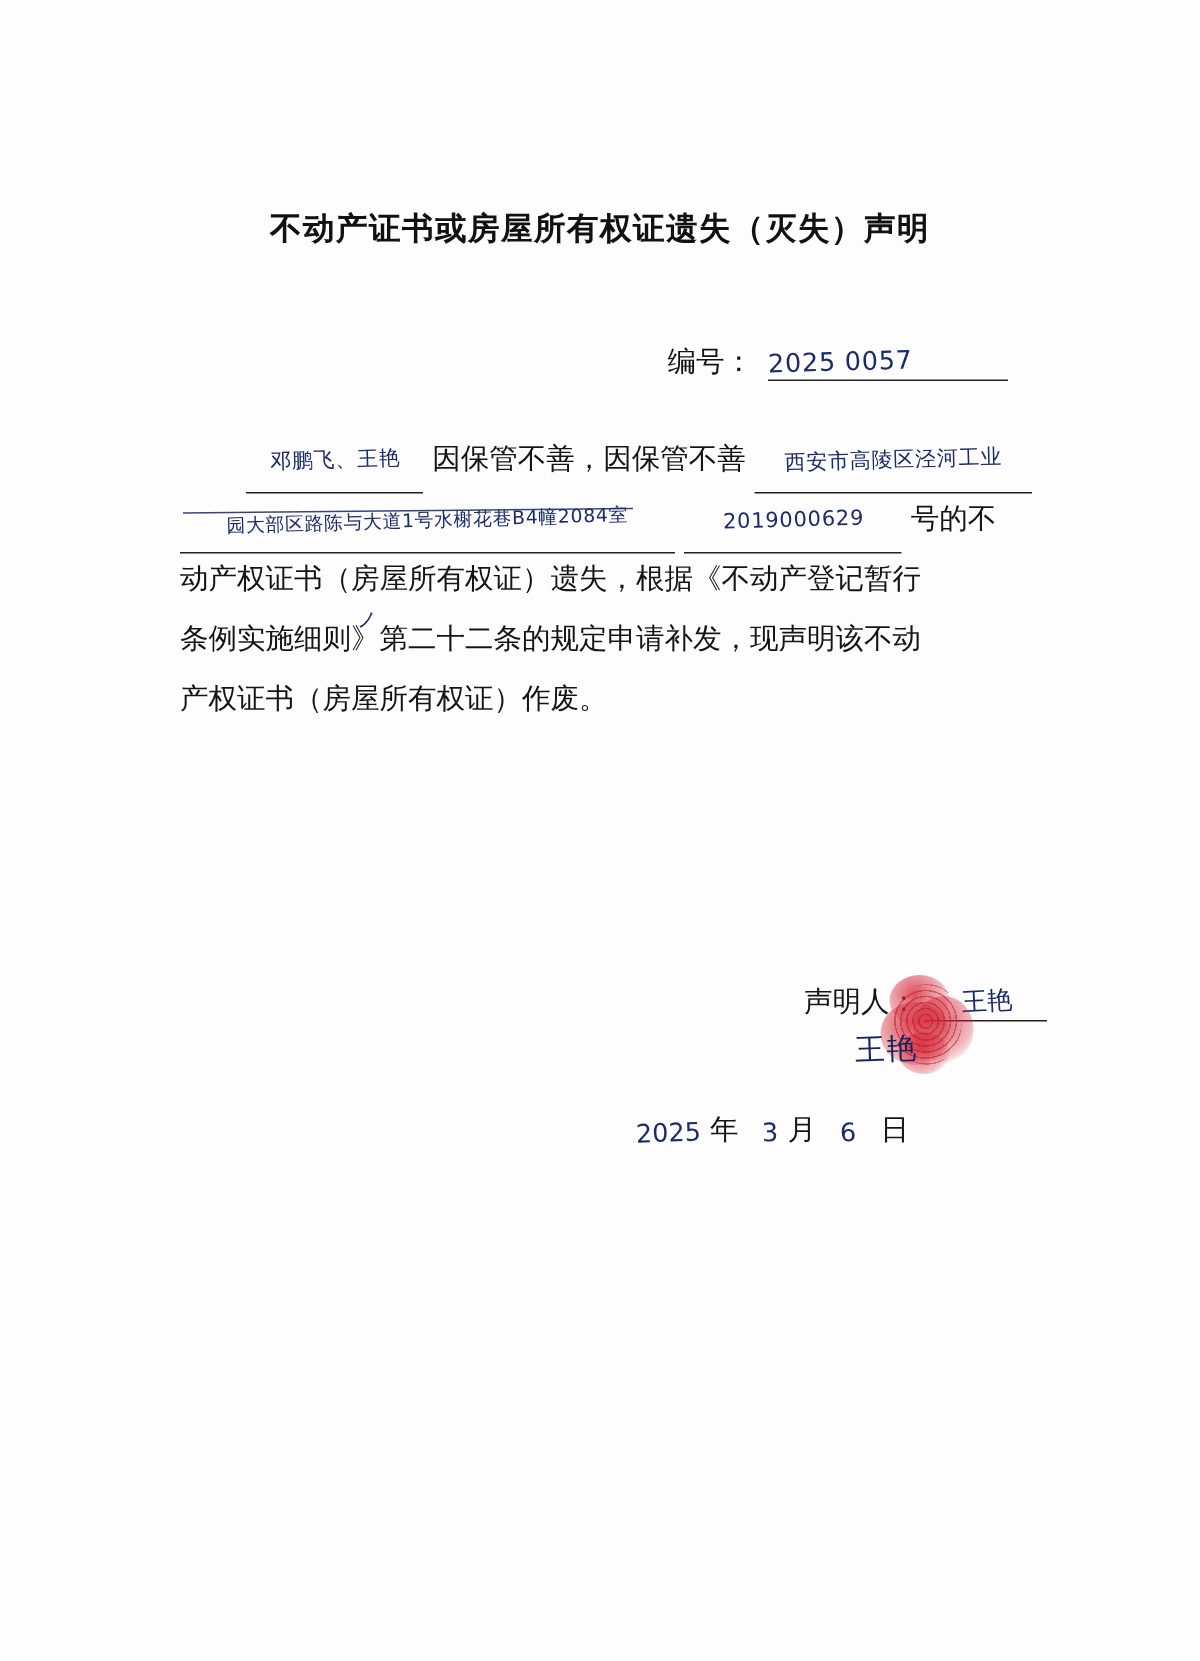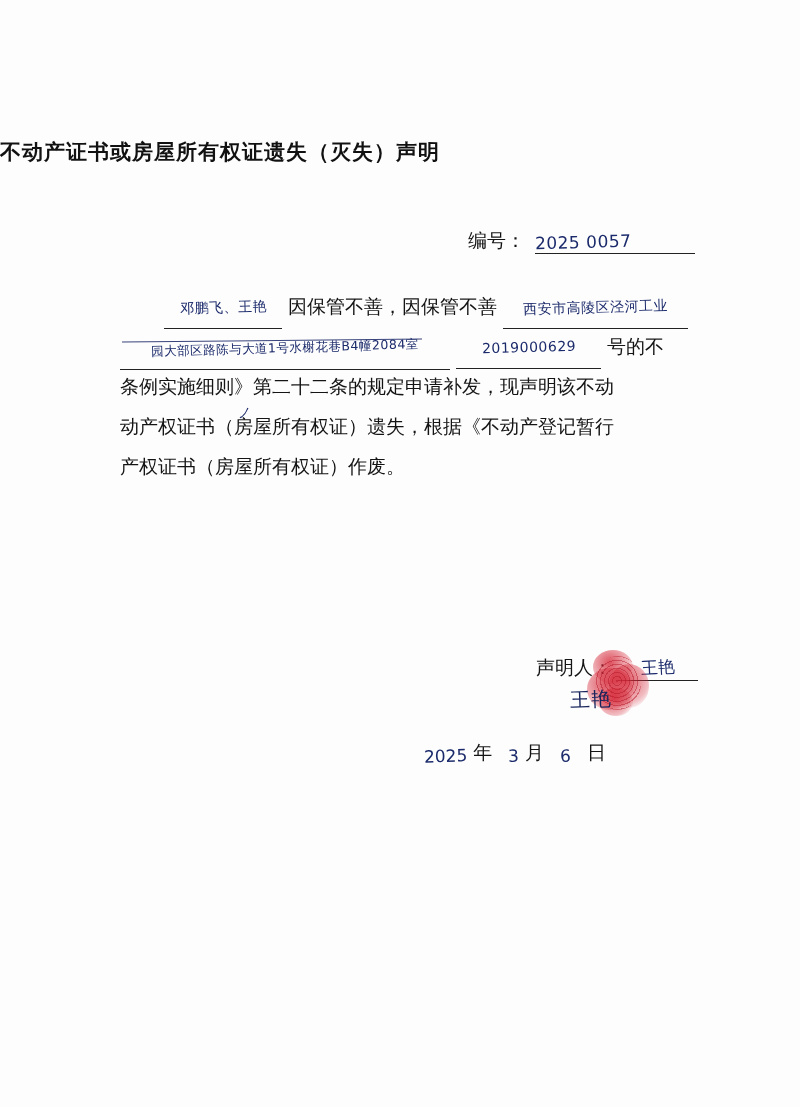--- a/index.html
+++ b/index.html
@@ -21,32 +21,33 @@
     inset: 0;
     background: #fdfdfd;
   }
 
   
   .doc-title {
     position: absolute;
     top: 138px;
     left: 0;
     width: 800px;
+    text-align: center;
     font-family: "DejaVu Sans", sans-serif;
     font-weight: bold;
     font-size: 21px;
     letter-spacing: 1px;
     color: #111;
   }
 
   
   .serial-row {
     position: absolute;
     top: 228px;
-    left: 468px;
+    left: 445px;
     display: flex;
     align-items: flex-end;
     font-family: "DejaVu Sans", sans-serif;
     font-size: 19px;
     color: #111;
   }
   .serial-value-wrap {
     margin-left: 10px;
     width: 160px;
     border-bottom: 1.3px solid #222;
@@ -235,22 +236,22 @@
     <div class="line line2">
       <span class="fill fill-addr2">
         <span class="hand tiny">园大部区路陈与大道1号水榭花巷B4幢2084室</span>
       </span>
       <span class="fill fill-cert">
         <span class="hand small">2019000629</span>
       </span>
       <span>号的不</span>
     </div>
 
+    <div class="line line3">动产权证书（房屋所有权证）遗失，根据《不动产登记暂行</div>
     <div class="line line4">条例实施细则》第二十二条的规定申请补发，现声明该不动</div>
-    <div class="line line3">动产权证书（房屋所有权证）遗失，根据《不动产登记暂行</div>
     <div class="line line5">产权证书（房屋所有权证）作废。</div>
 
   </div>
 
   <div class="strike" style="top:340px; left:122px; width:300px; transform:rotate(-0.6deg);"></div>
   <div class="mark" style="top:404px; left:238px;">ノ</div>
 
   <div class="sign-row">
     <span>声明人：</span>
     <span class="sign-line">

